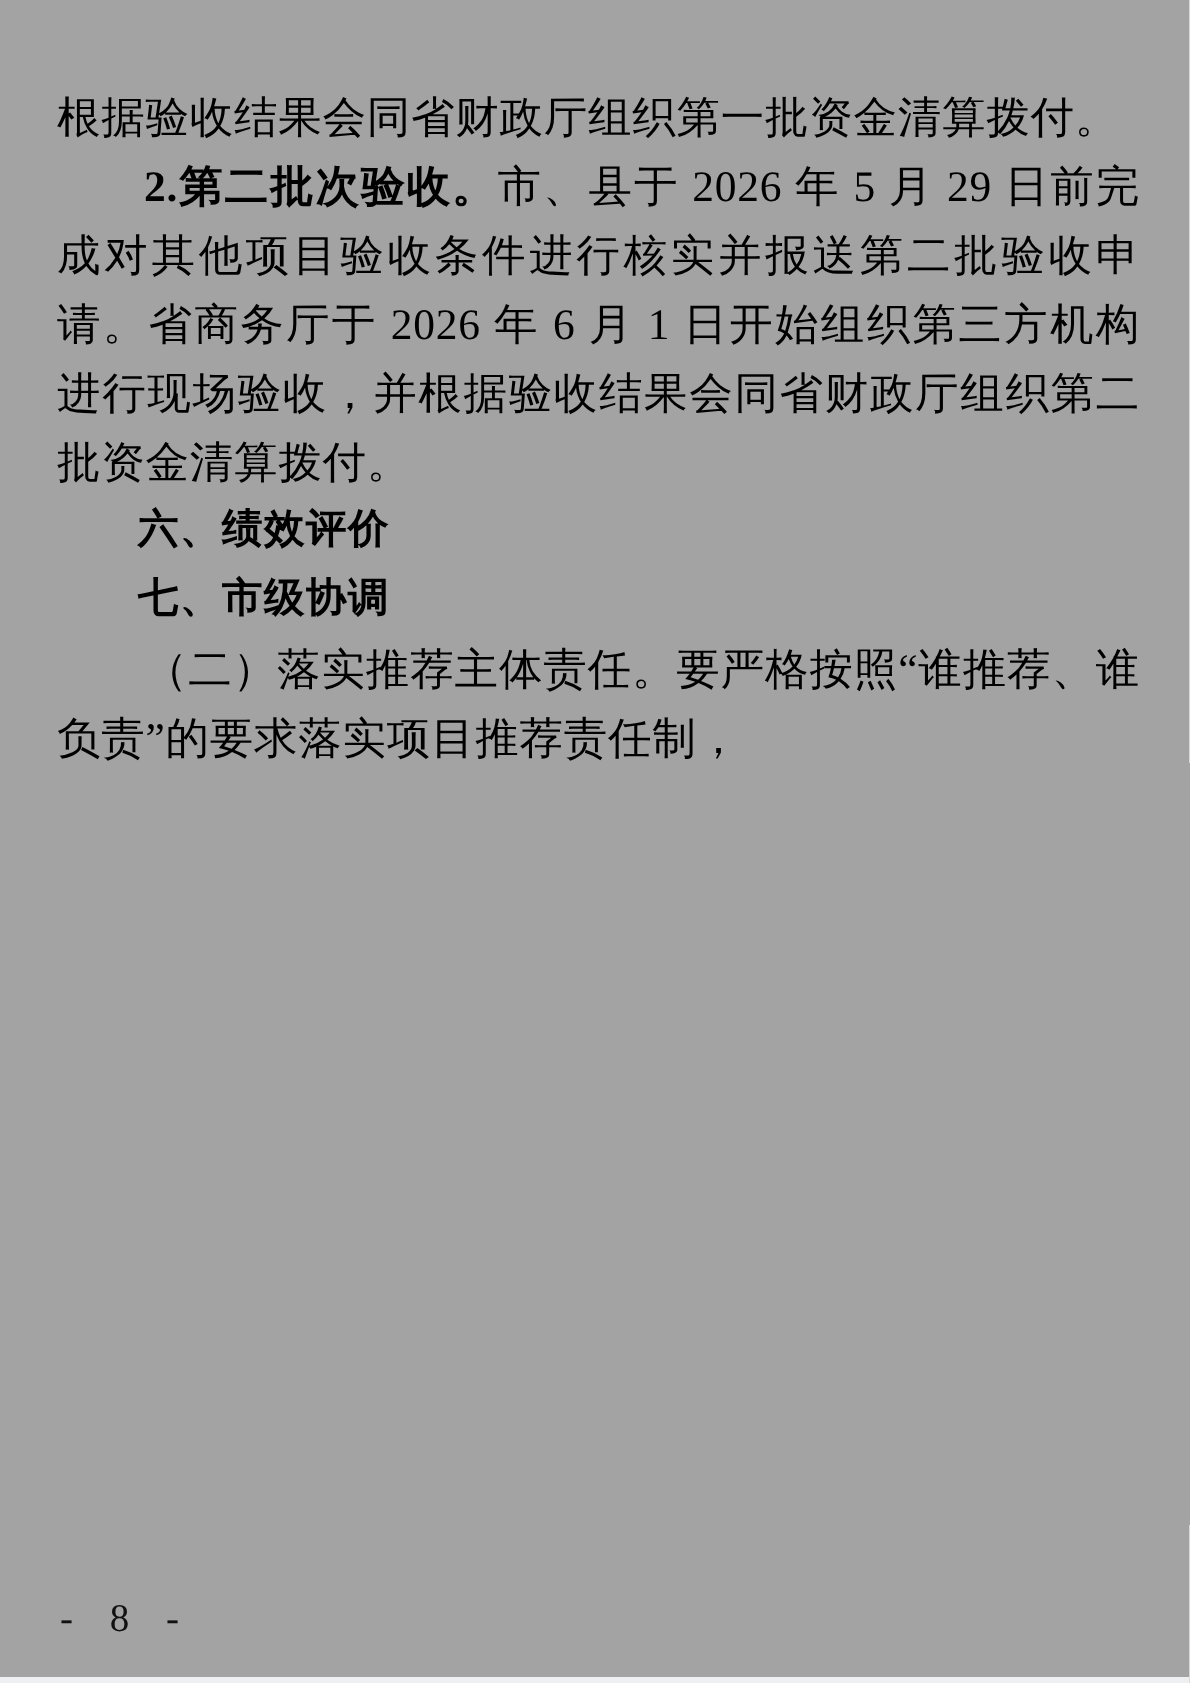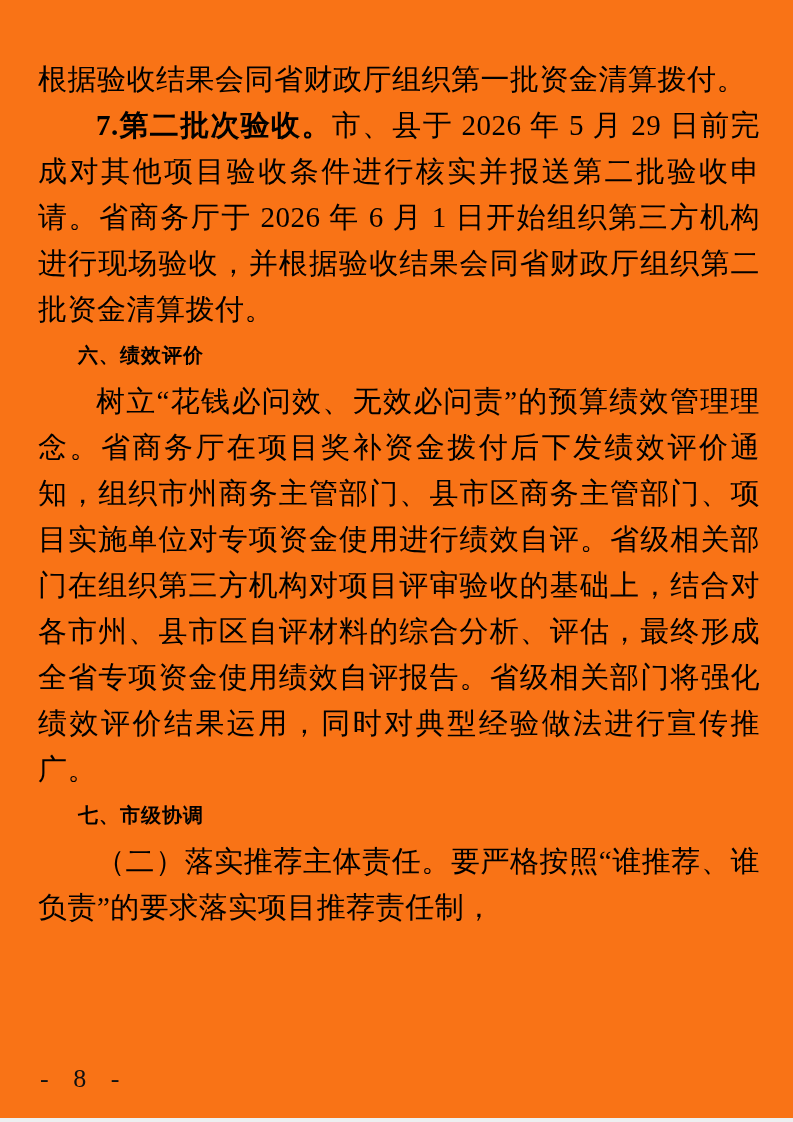--- a/index.html
+++ b/index.html
@@ -4,21 +4,21 @@
 <style>
   html, body {
     margin: 0;
     padding: 0;
     background: #ffffff;
   }
   .page {
     position: relative;
     width: 793px;
     height: 1122px;
-    background: #f97316;
+    background: #a3a3a3;
     overflow: hidden;
     font-family: "Liberation Serif", "DejaVu Serif", serif;
     color: #000000;
   }
   .content {
     position: absolute;
     left: 38px;
     right: 33px;
     top: 56px;
     text-align: justify;
@@ -27,26 +27,26 @@
   .para {
     font-size: 29px;
     line-height: 46px;
     margin: 0;
     letter-spacing: 0.5px;
   }
   .para.indent {
     text-indent: 2em;
   }
   .heading {
-    font-size: 20px;
+    font-size: 27px;
     line-height: 46px;
     margin: 0;
     text-indent: 2em;
     font-weight: bold;
-    font-family: Liberation Serif, serif;
+    font-family: Liberation Mono, monospace;
     letter-spacing: 1px;
   }
   .bold {
     font-weight: bold;
   }
   .footer {
     position: absolute;
     left: 40px;
     bottom: 28px;
     font-size: 26px;
@@ -62,21 +62,20 @@
     height: 4px;
     background: #edf0f1;
   }
 </style>
 </head>
 <body>
 
 <div class="page">
   <div class="content">
       <p class="para"><span>根据验收结果会同省财政厅组织第一批资金清算拨付。</span></p>
-      <p class="para indent"><span class="bold">7.第二批次验收。</span><span>市、县于 2026 年 5 月 29 日前完成对其他项目验收条件进行核实并报送第二批验收申请。省商务厅于 2026 年 6 月 1 日开始组织第三方机构进行现场验收，并根据验收结果会同省财政厅组织第二批资金清算拨付。</span></p>
+      <p class="para indent"><span class="bold">2.第二批次验收。</span><span>市、县于 2026 年 5 月 29 日前完成对其他项目验收条件进行核实并报送第二批验收申请。省商务厅于 2026 年 6 月 1 日开始组织第三方机构进行现场验收，并根据验收结果会同省财政厅组织第二批资金清算拨付。</span></p>
       <p class="heading"><span class="bold">六、绩效评价</span></p>
-      <p class="para indent"><span>树立“花钱必问效、无效必问责”的预算绩效管理理念。省商务厅在项目奖补资金拨付后下发绩效评价通知，组织市州商务主管部门、县市区商务主管部门、项目实施单位对专项资金使用进行绩效自评。省级相关部门在组织第三方机构对项目评审验收的基础上，结合对各市州、县市区自评材料的综合分析、评估，最终形成全省专项资金使用绩效自评报告。省级相关部门将强化绩效评价结果运用，同时对典型经验做法进行宣传推广。</span></p>
       <p class="heading"><span class="bold">七、市级协调</span></p>
       <p class="para indent"><span>（二）落实推荐主体责任。要严格按照“谁推荐、谁负责”的要求落实项目推荐责任制，</span></p>
     </div>
   <div class="footer">- 8 -</div>
   <div class="scan-edge-bottom"></div>
 </div>
 
 </body></html>

